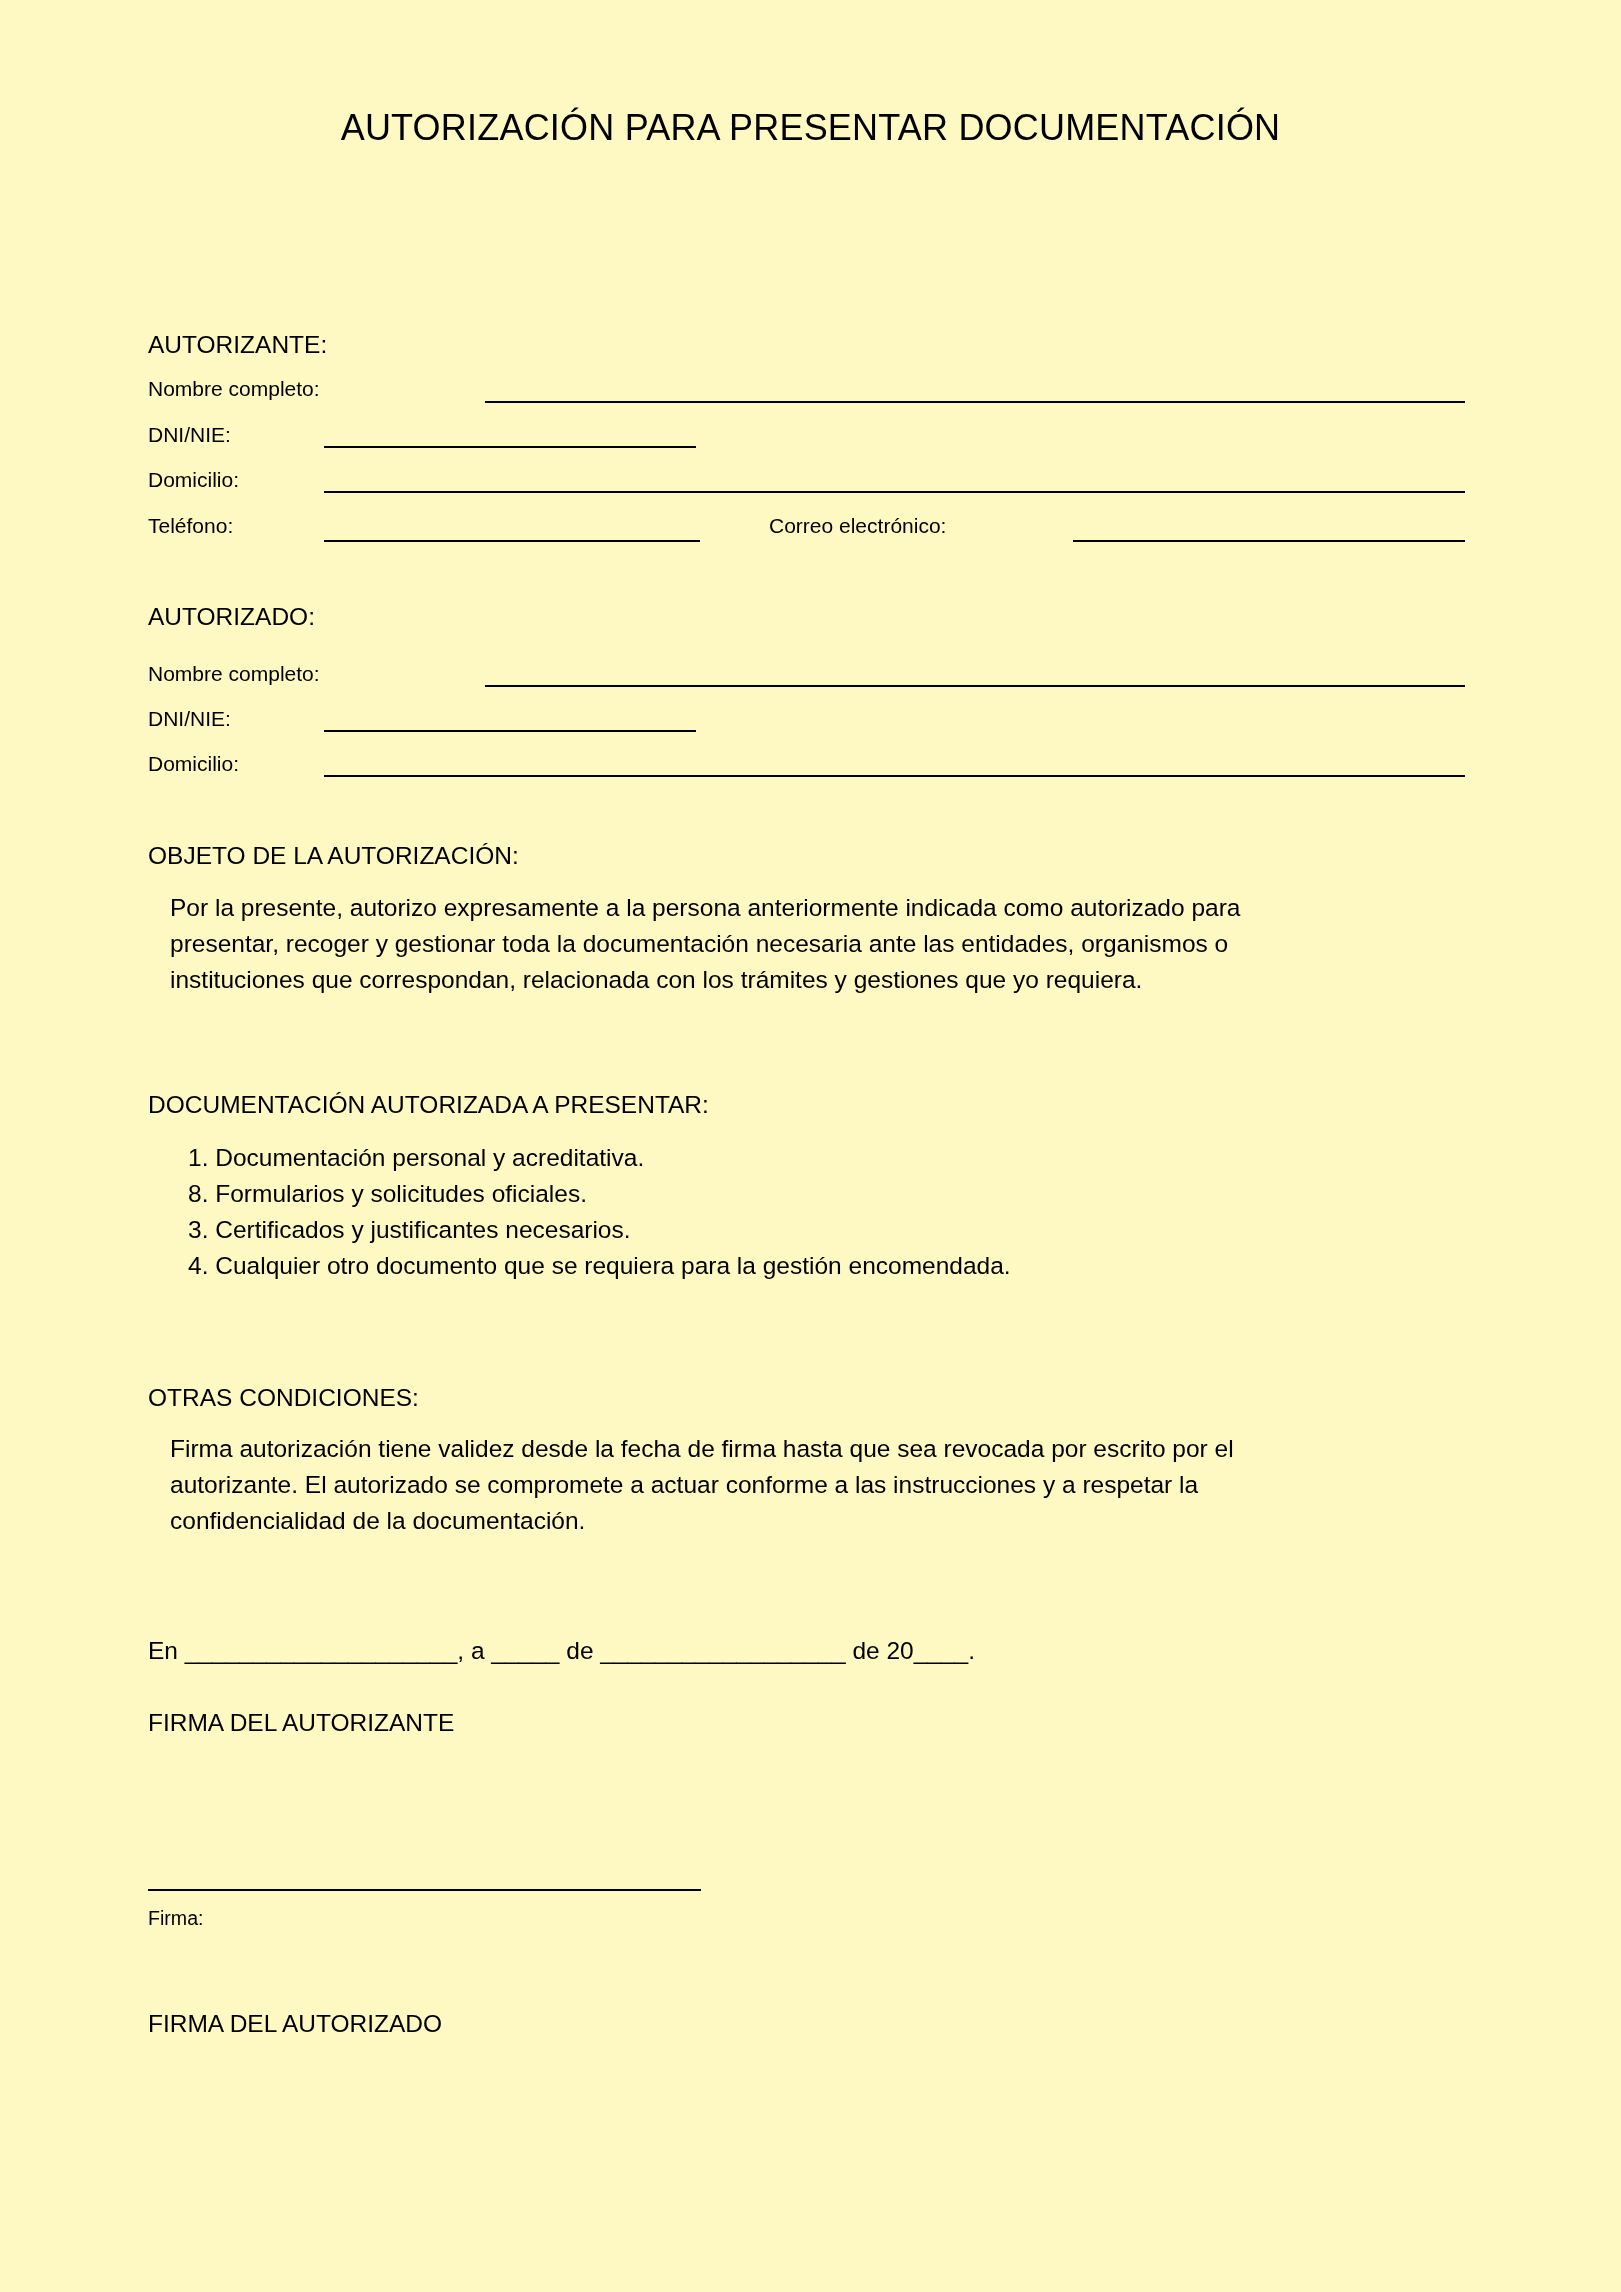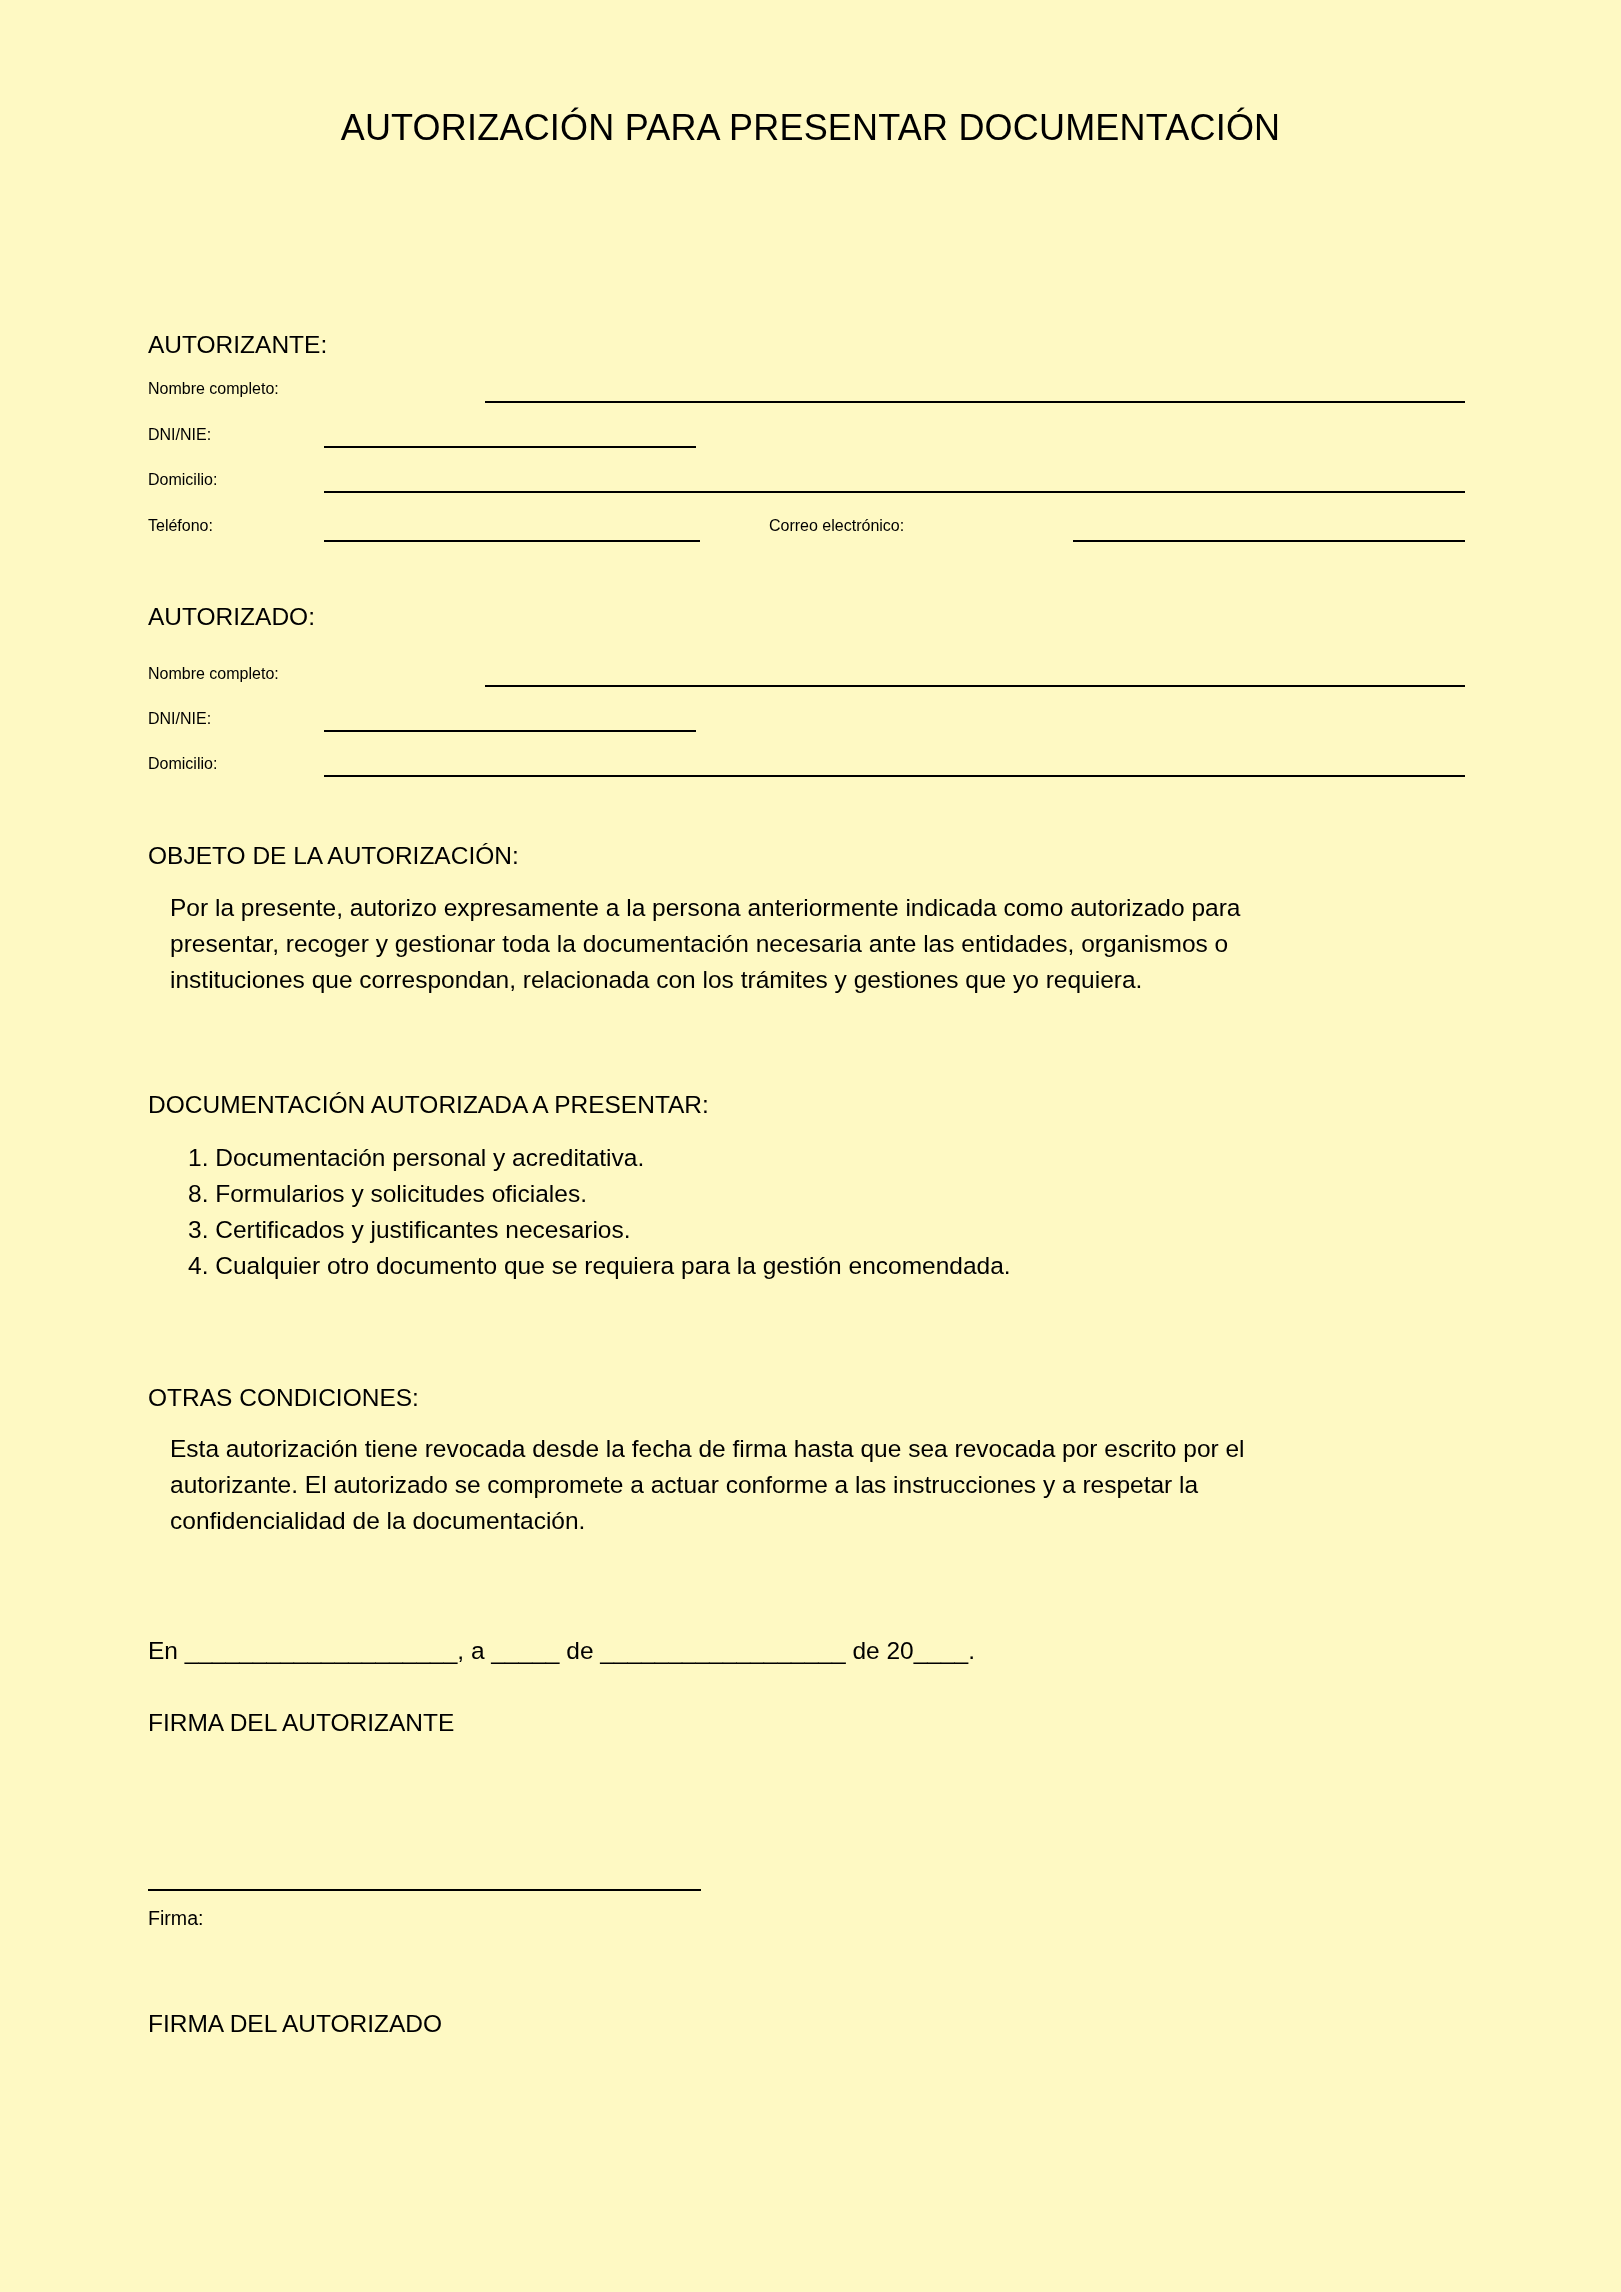--- a/index.html
+++ b/index.html
@@ -30,21 +30,21 @@
     text-align: center;
     font-size: 36px;
     line-height: 1.2;
     letter-spacing: 0.2px;
     font-weight: 400;
   }
 
   
   .txt {
     position: absolute;
-    font-size: 16px;
+    font-size: 21px;
     line-height: 29px;
     white-space: pre;
   }
   .section-head {
     position: absolute;
     font-size: 24.5px;
     line-height: 29px;
     white-space: pre;
   }
 
@@ -133,21 +133,21 @@
   <div class="list" style="left:188px; top:1140px; width:1225px;">
     <span class="li">1. Documentación personal y acreditativa.</span>
     <span class="li">8. Formularios y solicitudes oficiales.</span>
     <span class="li">3. Certificados y justificantes necesarios.</span>
     <span class="li">4. Cualquier otro documento que se requiera para la gestión encomendada.</span>
   </div>
 
   <div class="section-head" style="left:148px; top:1383px;">OTRAS CONDICIONES:</div>
 
   <div class="para" style="left:148px; top:1431px; width:1274px;">
-    <span class="ln">Esta autorización tiene revocada desde la fecha de firma hasta que sea revocada por escrito por el</span>
+    <span class="ln">Firma autorización tiene validez desde la fecha de firma hasta que sea revocada por escrito por el</span>
     <span class="ln">autorizante. El autorizado se compromete a actuar conforme a las instrucciones y a respetar la</span>
     <span class="ln">confidencialidad de la documentación.</span>
   </div>
 
   <div class="dateline" style="left:148px; top:1636px;text-align:center;">En ____________________, a _____ de __________________ de 20____.</div>
 
   <div class="section-head" style="left:148px; top:1708px;">FIRMA DEL AUTORIZANTE</div>
 
   <div class="rule" style="left:148px; top:1889px; width:553px;"></div>
 

